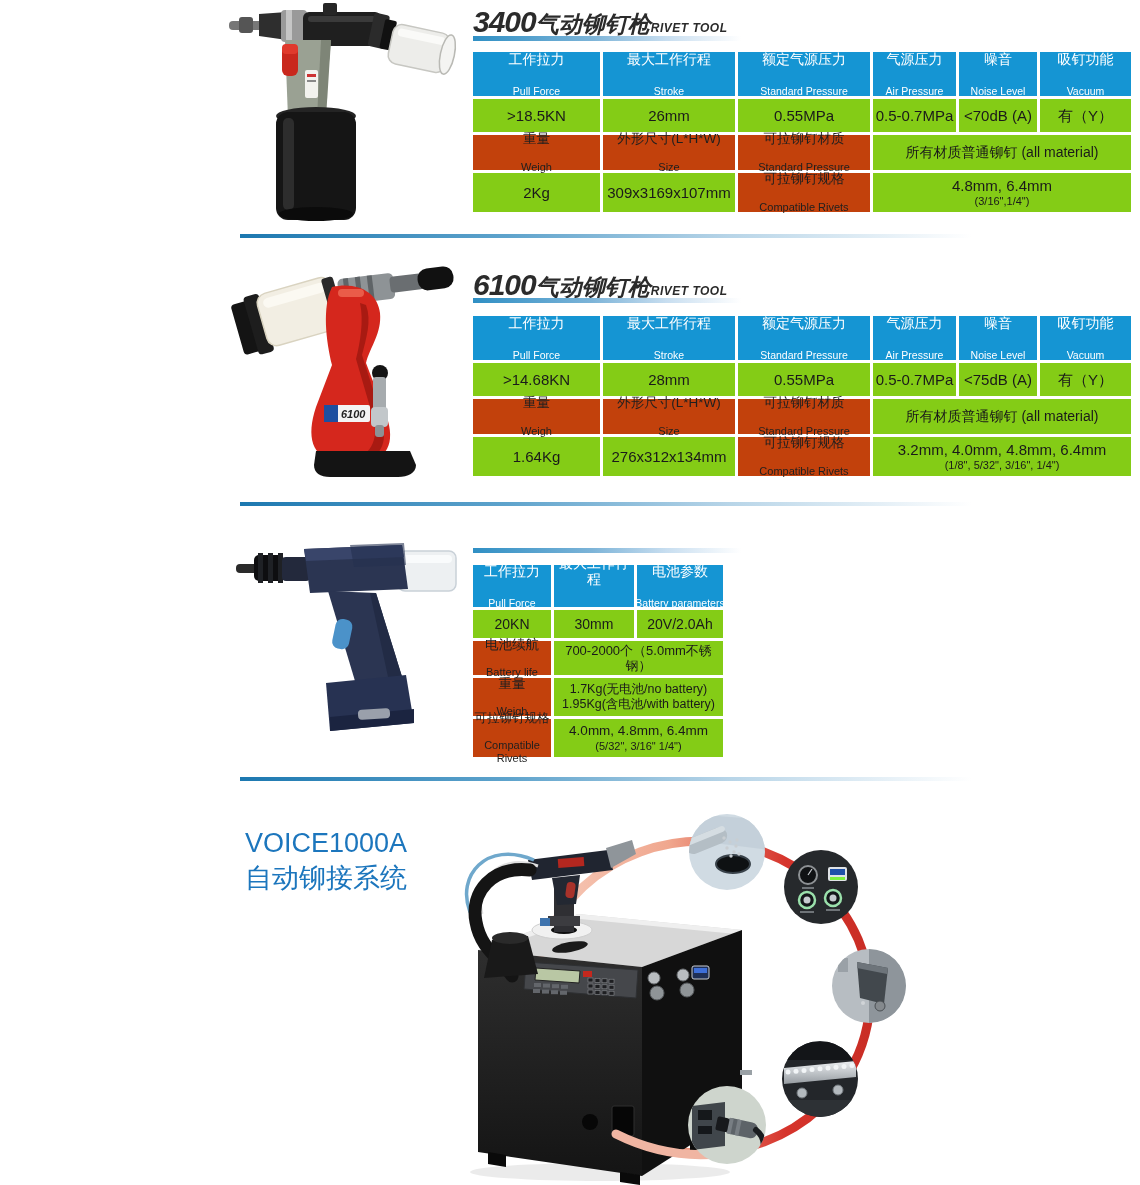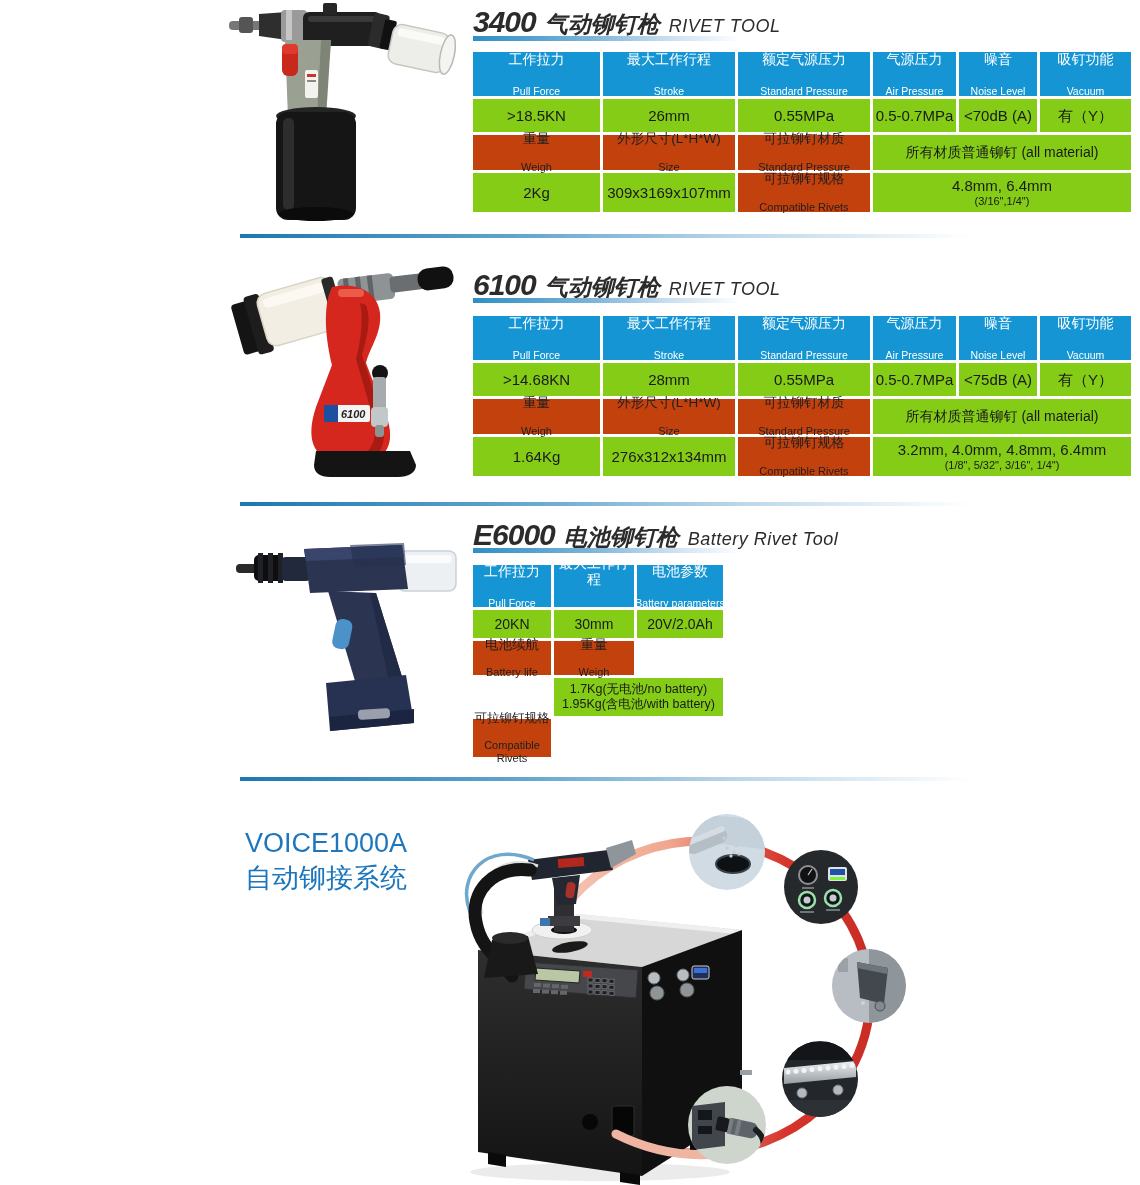--- a/index.html
+++ b/index.html
@@ -1,23 +1,23 @@
 <!DOCTYPE html>
 <html><head>
 <meta charset="utf-8">
 <style>
   * { margin:0; padding:0; box-sizing:border-box; }
   body { background:#fff; font-family:"Liberation Sans", sans-serif; }
   .page { position:relative; width:1140px; height:1185px; background:#fff; overflow:hidden; }
 
   
-  .sec-title { position:absolute; display:flex; align-items:baseline; gap:9px; font-style:italic; color:#2b2b2b; white-space:nowrap; }
+  .sec-title { position:absolute; display:flex; align-items:baseline; font-style:italic; color:#2b2b2b; white-space:nowrap; }
   .sec-title .model { font-size:30px; font-weight:bold; letter-spacing:-1px; }
   .sec-title .cn    { font-size:23px; font-weight:bold; }
-  .sec-title .en    { font-size:18px; font-weight:normal; letter-spacing:0.5px; }
+  .sec-title .en    { font-size:12px; font-weight:bold; letter-spacing:0.5px; }
   .title-underline { position:absolute; height:5px; width:298px;
       background:linear-gradient(90deg,#2f8fc4 0%,#7db4d8 40%,#c8def0 65%,rgba(255,255,255,0) 90%); }
   .divider { position:absolute; left:240px; width:892px; height:4px;
       background:linear-gradient(90deg,#1c78b0 0%,#5ea3cc 30%,#b8d5e8 55%,rgba(255,255,255,0) 82%); }
 
   
   .tbl { position:absolute; display:grid; gap:3px; }
   .tbl6 { grid-template-columns:127px 132px 132px 83px 78px 91px; grid-template-rows:44px 33px 35px 39px; }
   .tbl3 { grid-template-columns:78px 80px 86px; grid-template-rows:42px 28px 34px 38px 38px; }
   .tbl .c { display:flex; flex-direction:column; align-items:center; justify-content:center; text-align:center; line-height:1.18; }
@@ -251,25 +251,20 @@
     <polygon points="98,66 146,68 174,158 128,166" fill="#2b3552"></polygon>
     <polygon points="140,68 146,68 174,158 160,161" fill="#222b45"></polygon>
     <g transform="rotate(12 112 108)">
       <rect x="104" y="94" width="17" height="30" rx="7" fill="#4b92c9"></rect>
     </g>
     <polygon points="96,158 176,150 184,198 100,206" fill="#273252"></polygon>
     <polygon points="100,192 184,184 184,198 100,206" fill="#1b2440"></polygon>
     <rect x="128" y="184" width="32" height="10" rx="4" fill="#9aa0ab" transform="rotate(-4 144 189)"></rect>
   </svg>
 
-  <div class="sec-title" style="left:473px; top:518px;">
-    <span class="model">E6000</span>
-    <span class="cn">电池铆钉枪</span>
-    <span class="en">Battery Rivet Tool</span>
-  </div>
   <div class="title-underline" style="left:473px; top:548px;"></div>
 
   <div class="tbl tbl3" style="left:473px; top:565px;">
     <div class="c h">
         <span class="hcn">工作拉力</span>
         <span class="hen">Pull Force</span>
       </div>
     <div class="c h">
         <span class="hcn">最大工作行程</span>
         <span class="hen">Stroke</span>
@@ -280,33 +275,38 @@
       </div>
 
     <div class="c val" style="font-size:14px;">20KN</div>
     <div class="c val" style="font-size:14px;">30mm</div>
     <div class="c val" style="font-size:14px;text-align:right;">20V/2.0Ah</div>
 
     <div class="c lab">
         <span class="lcn">电池续航</span>
         <span class="len">Battery life</span>
       </div>
+    <div class="c val sp24" style="font-size:13px;">700-2000个（5.0mm不锈钢）</div>
 
     <div class="c lab">
         <span class="lcn">重量</span>
         <span class="len">Weigh</span>
       </div>
     <div class="c val sp24" style="font-size:12.5px;">
         <span>1.7Kg(无电池/no battery)</span>
         <span>1.95Kg(含电池/with battery)</span>
       </div>
 
     <div class="c lab">
         <span class="lcn" style="font-size:12.5px;">可拉铆钉规格</span>
         <span class="len">Compatible Rivets</span>
+      </div>
+    <div class="c val sp24" style="font-size:13.5px;">
+        <span>4.0mm, 4.8mm, 6.4mm</span>
+        <span class="sub">(5/32", 3/16" 1/4")</span>
       </div>
   </div>
 
   <div class="divider" style="top:777px;"></div>
 
   <div class="voice-title">
     <div>VOICE1000A</div>
     <div>自动铆接系统</div>
   </div>
 

